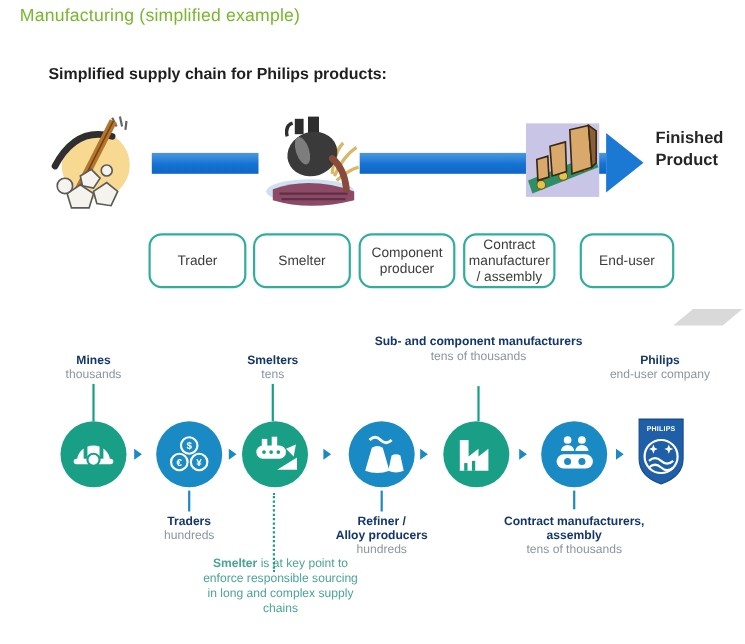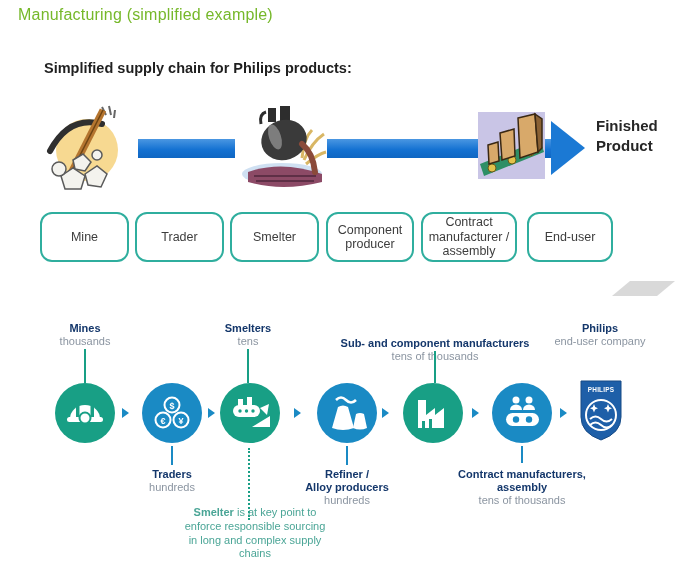--- a/index.html
+++ b/index.html
@@ -100,52 +100,49 @@
       <polygon points="10,33 20,30 21,49 11,52" fill="#d8a96a"></polygon>
     </g>
   </svg>
 
   <div class="arrowhead"></div>
   <div class="finished">
     <span>Finished</span><br>
     <span>Product</span>
   </div>
 
-  <div class="stage-box" style="left:40px;width:89px;">
-      <span>Mine</span>
-    </div>
   <div class="stage-box" style="left:135px;width:89px;">
       <span>Trader</span>
     </div>
   <div class="stage-box" style="left:230px;width:89px;">
       <span>Smelter</span>
     </div>
   <div class="stage-box" style="left:326px;width:88px;">
       <span>Component producer</span>
     </div>
-  <div class="stage-box" style="left:421px;width:96px;">
+  <div class="stage-box" style="left:421px;width:84px;">
       <span>Contract manufacturer / assembly</span>
     </div>
   <div class="stage-box" style="left:527px;width:86px;">
       <span>End-user</span>
     </div>
 
   <svg class="abs" style="left:610px;top:280px;" width="67" height="17" viewBox="0 0 67 17">
     <polygon points="20,1 65,1 47,16 2,16" fill="#d9d9d9"></polygon>
   </svg>
 
   <div class="clabel" style="left:85px;top:322px;">
     <div class="lbl-name">Mines</div>
     <div class="lbl-scale">thousands</div>
   </div>
   <div class="clabel" style="left:248px;top:322px;">
     <div class="lbl-name">Smelters</div>
     <div class="lbl-scale">tens</div>
   </div>
-  <div class="clabel" style="left:435px;top:337px;">
+  <div class="clabel" style="left:435px;top:305px;">
     <div class="lbl-name">Sub- and component manufacturers</div>
     <div class="lbl-scale">tens of thousands</div>
   </div>
   <div class="clabel" style="left:600px;top:322px;">
     <div class="lbl-name">Philips</div>
     <div class="lbl-scale">end-user company</div>
   </div>
 
   <div class="vline tealline" style="left:84px;top:349px;height:34px;"></div>
   <div class="vline tealline" style="left:247px;top:349px;height:34px;"></div>

